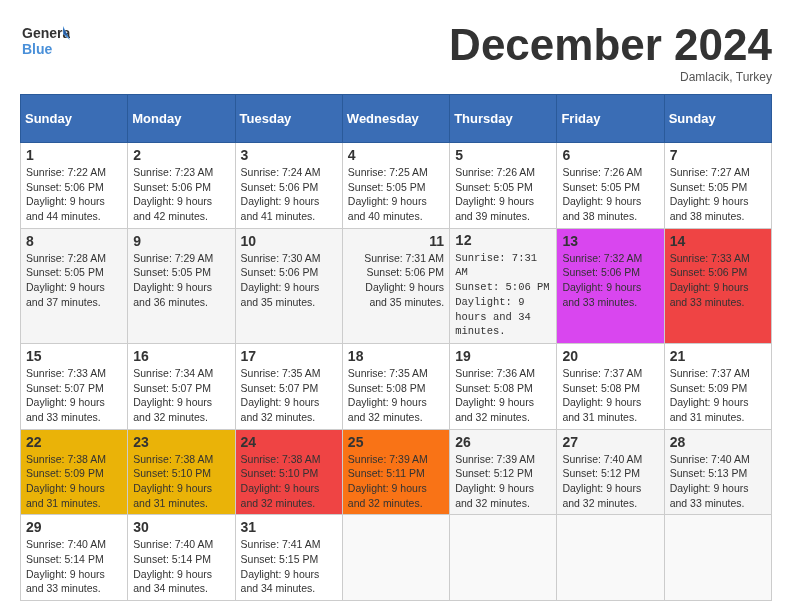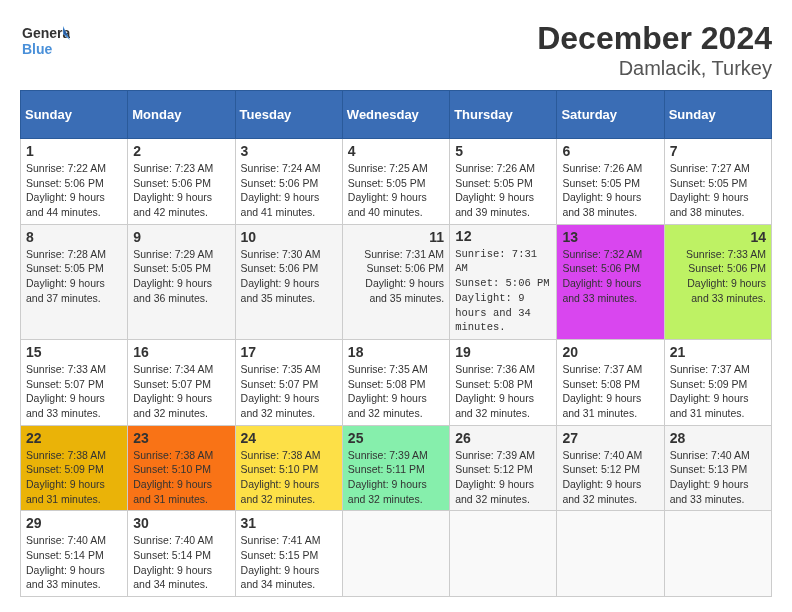--- a/index.html
+++ b/index.html
@@ -18,26 +18,26 @@
     }
     .logo {
       display: flex;
       align-items: center;
       gap: 4px;
     }
     .title-area {
       text-align: right;
     }
     .month-title {
-      font-size: 32px;
+      font-size: 44px;
       font-weight: bold;
       color: #333;
     }
     .location-title {
-      font-size: 20px;
+      font-size: 12px;
       color: #555;
     }
     table {
       width: 100%;
       border-collapse: collapse;
       font-size: 11px;
     }
     thead tr th {
       background-color: #3a6db5;
       color: #fff;
@@ -93,21 +93,21 @@
 </div>
 
 <table>
   <thead>
     <tr>
       <th>Sunday</th>
       <th>Monday</th>
       <th>Tuesday</th>
       <th>Wednesday</th>
       <th>Thursday</th>
-      <th>Saturday</th>
+      <th>Friday</th>
       <th>Sunday</th>
     </tr>
   </thead>
   <tbody id="calendar-body">
   <tr>
         <td>
     <span class="day-number">1</span>
     <div class="day-info">
       Sunrise: 7:22 AM<br>
       Sunset: 5:06 PM<br>
@@ -205,21 +205,21 @@
     </div>
   </td>
         <td style="background: #d946ef; margin-left: 40px;">
     <span class="day-number">13</span>
     <div class="day-info">
       Sunrise: 7:32 AM<br>
       Sunset: 5:06 PM<br>
       Daylight: 9 hours and 33 minutes.
     </div>
   </td>
-        <td style="background: #bef264; text-align: right;">
+        <td style="background: #ef4444;">
     <span class="day-number">14</span>
     <div class="day-info">
       Sunrise: 7:33 AM<br>
       Sunset: 5:06 PM<br>
       Daylight: 9 hours and 33 minutes.
     </div>
   </td>
       </tr>
       <tr>
         <td>
@@ -281,37 +281,37 @@
       </tr>
       <tr>
         <td style="background: #eab308;">
     <span class="day-number">22</span>
     <div class="day-info">
       Sunrise: 7:38 AM<br>
       Sunset: 5:09 PM<br>
       Daylight: 9 hours and 31 minutes.
     </div>
   </td>
-        <td style="background: #f97316;">
+        <td style="background: #eab308;">
     <span class="day-number">23</span>
     <div class="day-info">
       Sunrise: 7:38 AM<br>
       Sunset: 5:10 PM<br>
       Daylight: 9 hours and 31 minutes.
     </div>
   </td>
-        <td style="background: #fde047;">
+        <td style="background: #ef4444;">
     <span class="day-number">24</span>
     <div class="day-info">
       Sunrise: 7:38 AM<br>
       Sunset: 5:10 PM<br>
       Daylight: 9 hours and 32 minutes.
     </div>
   </td>
-        <td style="background: #86efac;">
+        <td style="background: #f97316;">
     <span class="day-number">25</span>
     <div class="day-info">
       Sunrise: 7:39 AM<br>
       Sunset: 5:11 PM<br>
       Daylight: 9 hours and 32 minutes.
     </div>
   </td>
         <td style="background: rgb(245, 245, 245);">
     <span class="day-number">26</span>
     <div class="day-info">

